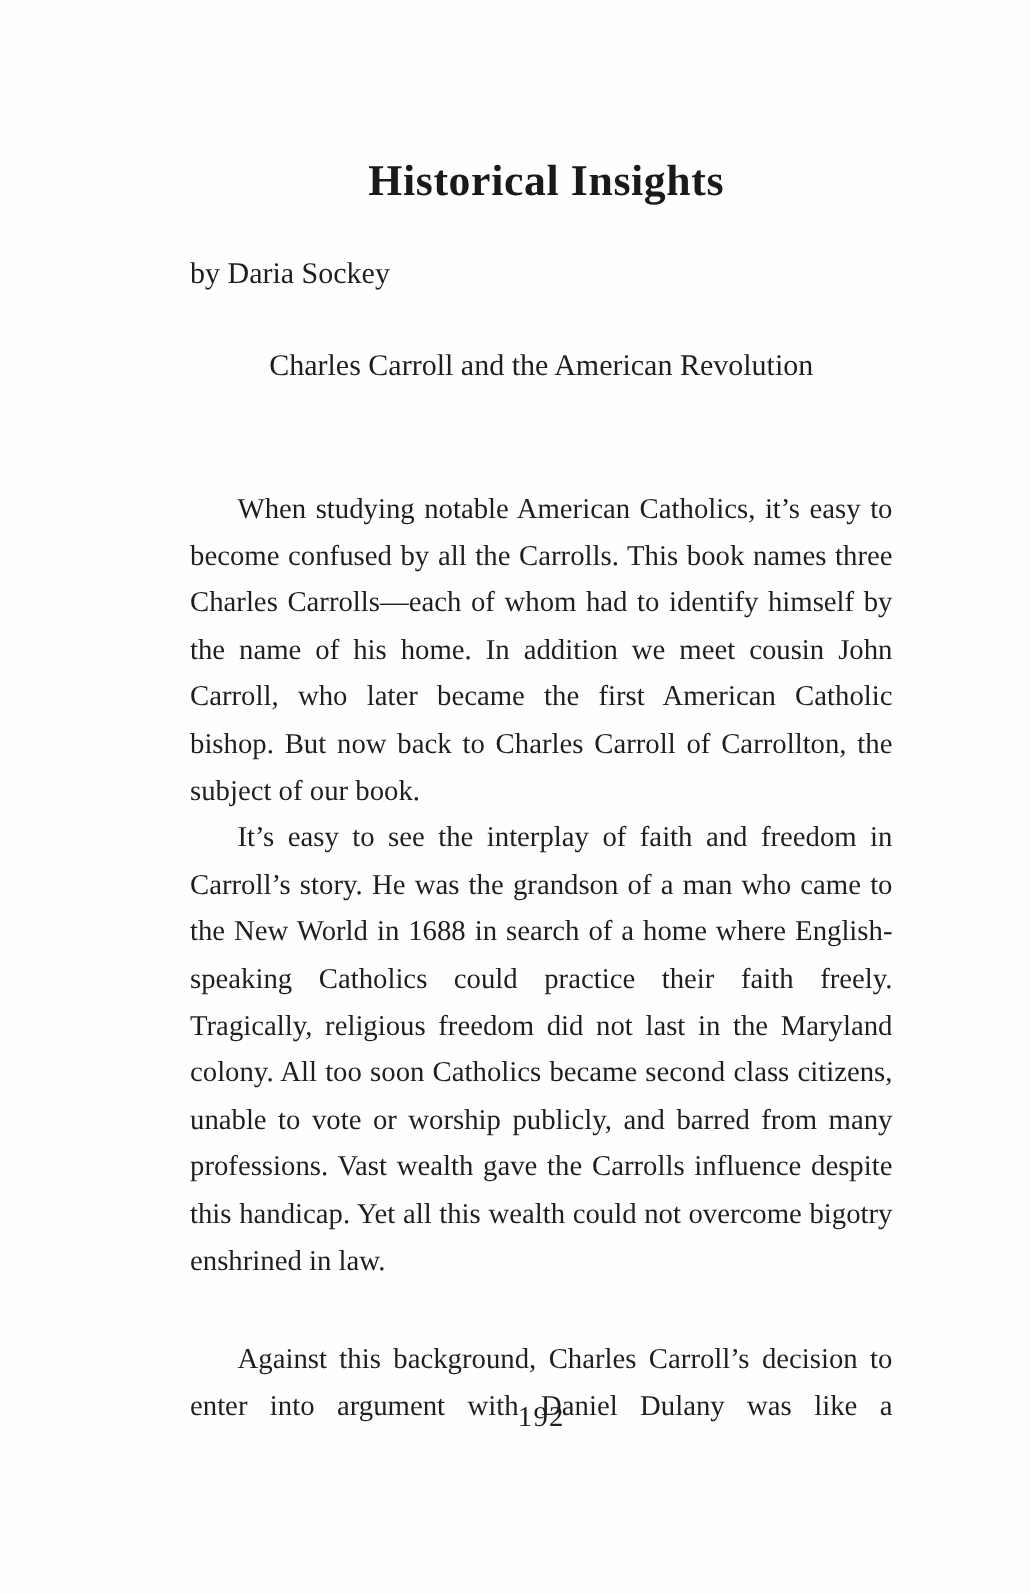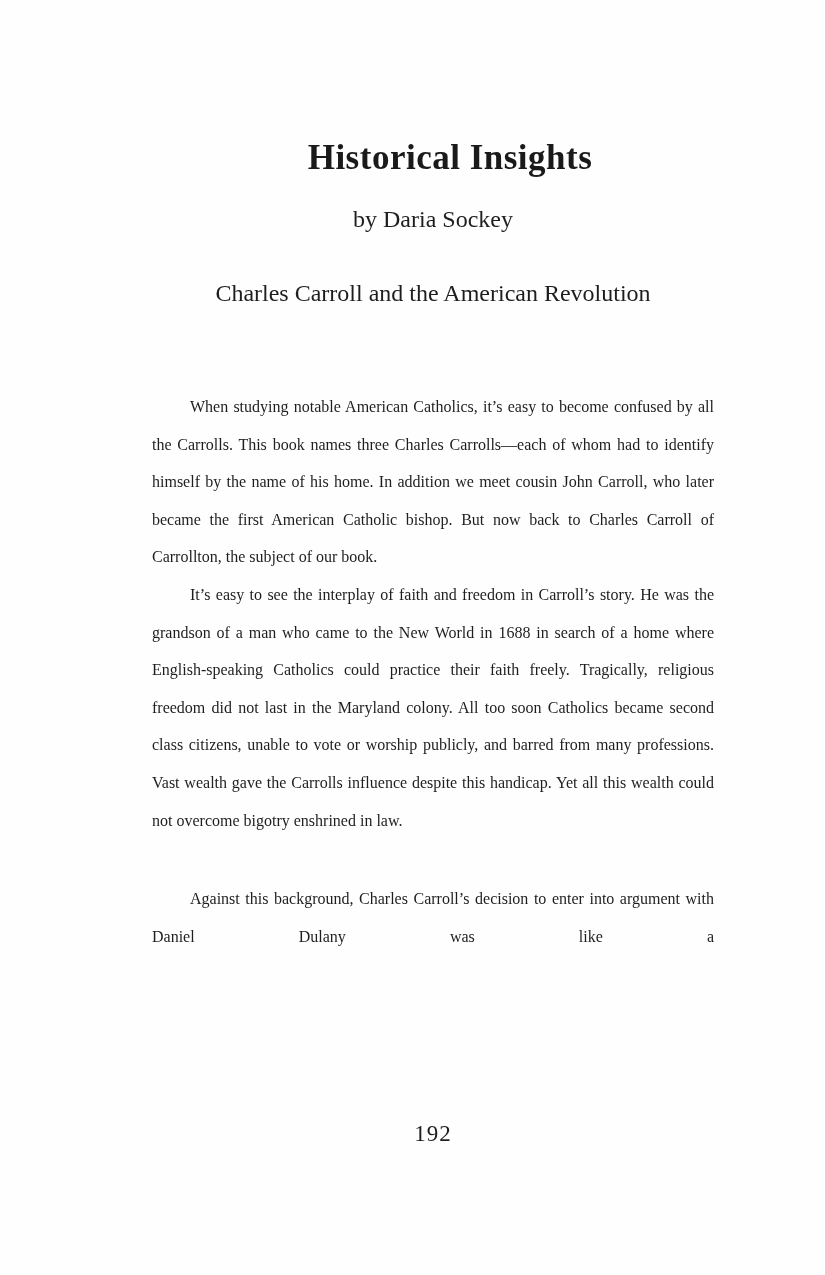--- a/index.html
+++ b/index.html
@@ -18,33 +18,32 @@
     height: 1275px;
     background: #fefefe;
     color: #1e1e1e;
     font-family: "Liberation Serif", "DejaVu Serif", serif;
   }
   .chapter-title {
     position: absolute;
     top: 121px;
     left: 152px;
     width: 562px;
-    margin: 17px;
+    margin: 4px;
     text-align: center;
     font-size: 35px;
     font-weight: bold;
     letter-spacing: 0.5px;
     color: #1a1a1a;
   }
   .byline {
     position: absolute;
     top: 206px;
     left: 152px;
     width: 562px;
-    text-align: center;
     font-size: 24px;
   }
   .review-book-title {
     position: absolute;
     top: 280px;
     left: 152px;
     width: 562px;
     text-align: center;
     font-size: 24px;
   }
@@ -54,21 +53,21 @@
     left: 152px;
     width: 562px;
     text-align: center;
     font-size: 24px;
   }
   .body-text {
     position: absolute;
     top: 388px;
     left: 152px;
     width: 562px;
-    font-size: 16px;
+    font-size: 23px;
     line-height: 37.6px;
     text-align: justify;
   }
   .body-text p {
     margin: 0;
     padding: 0;
     text-indent: 38px;
   }
   .body-text p.continues {
     text-align-last: justify;

